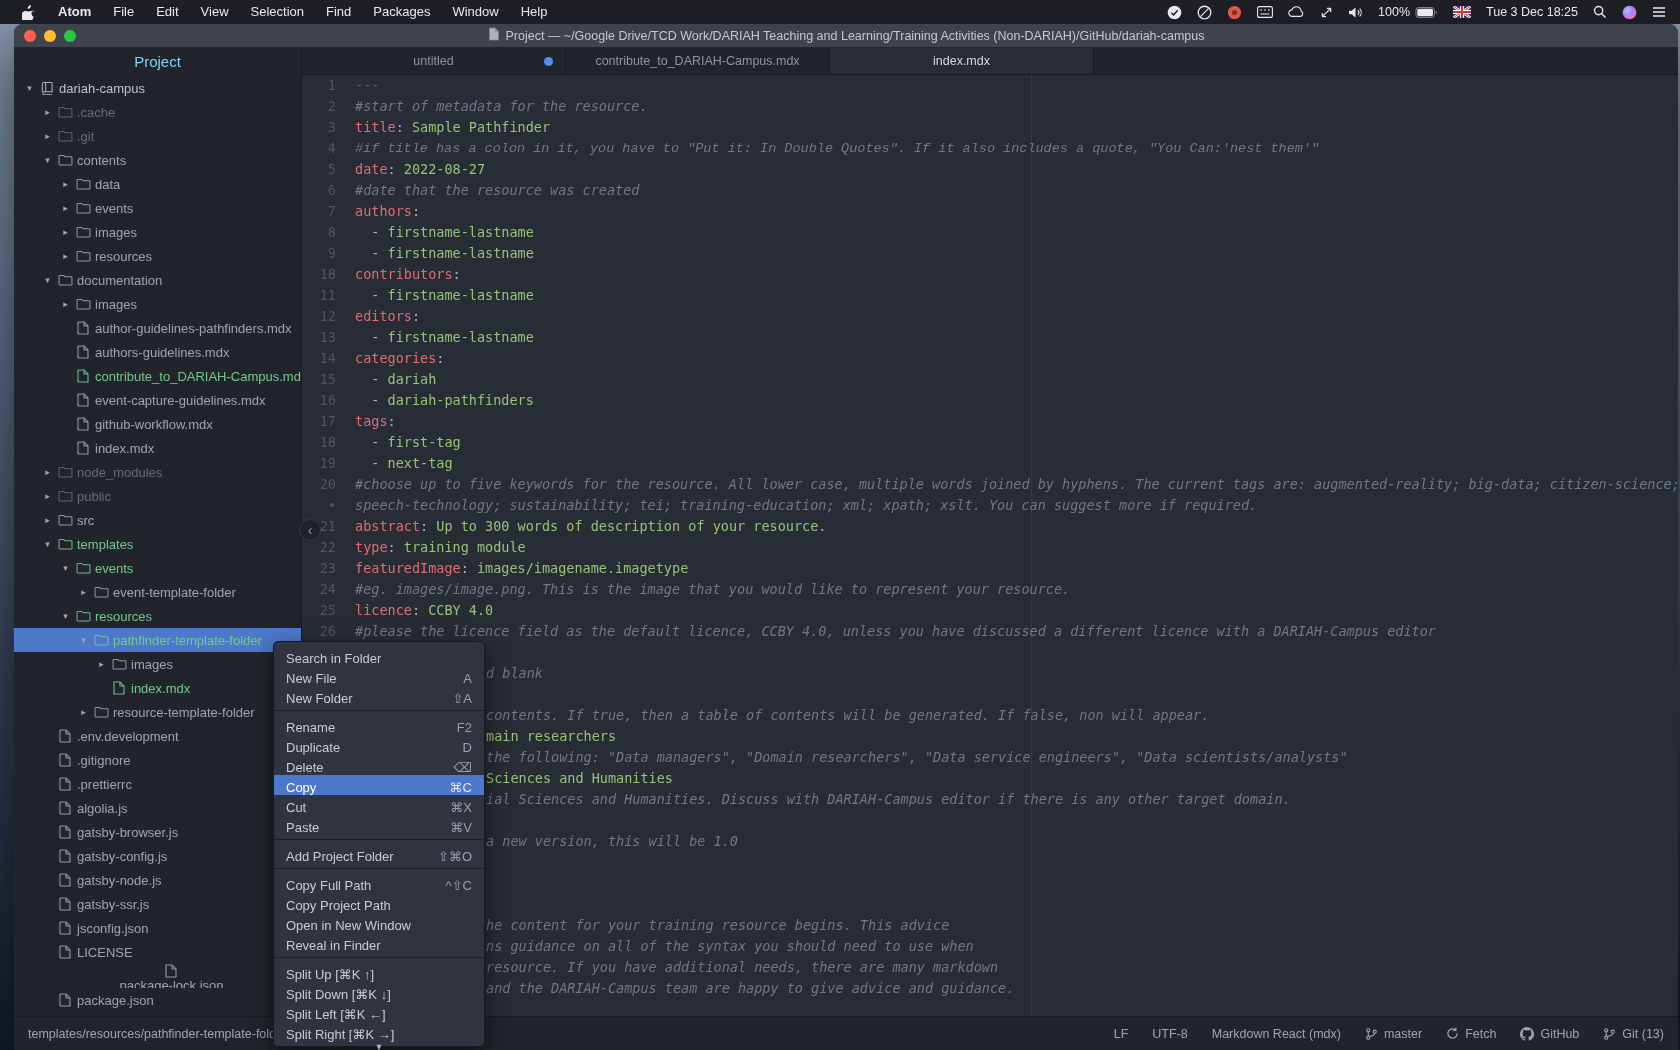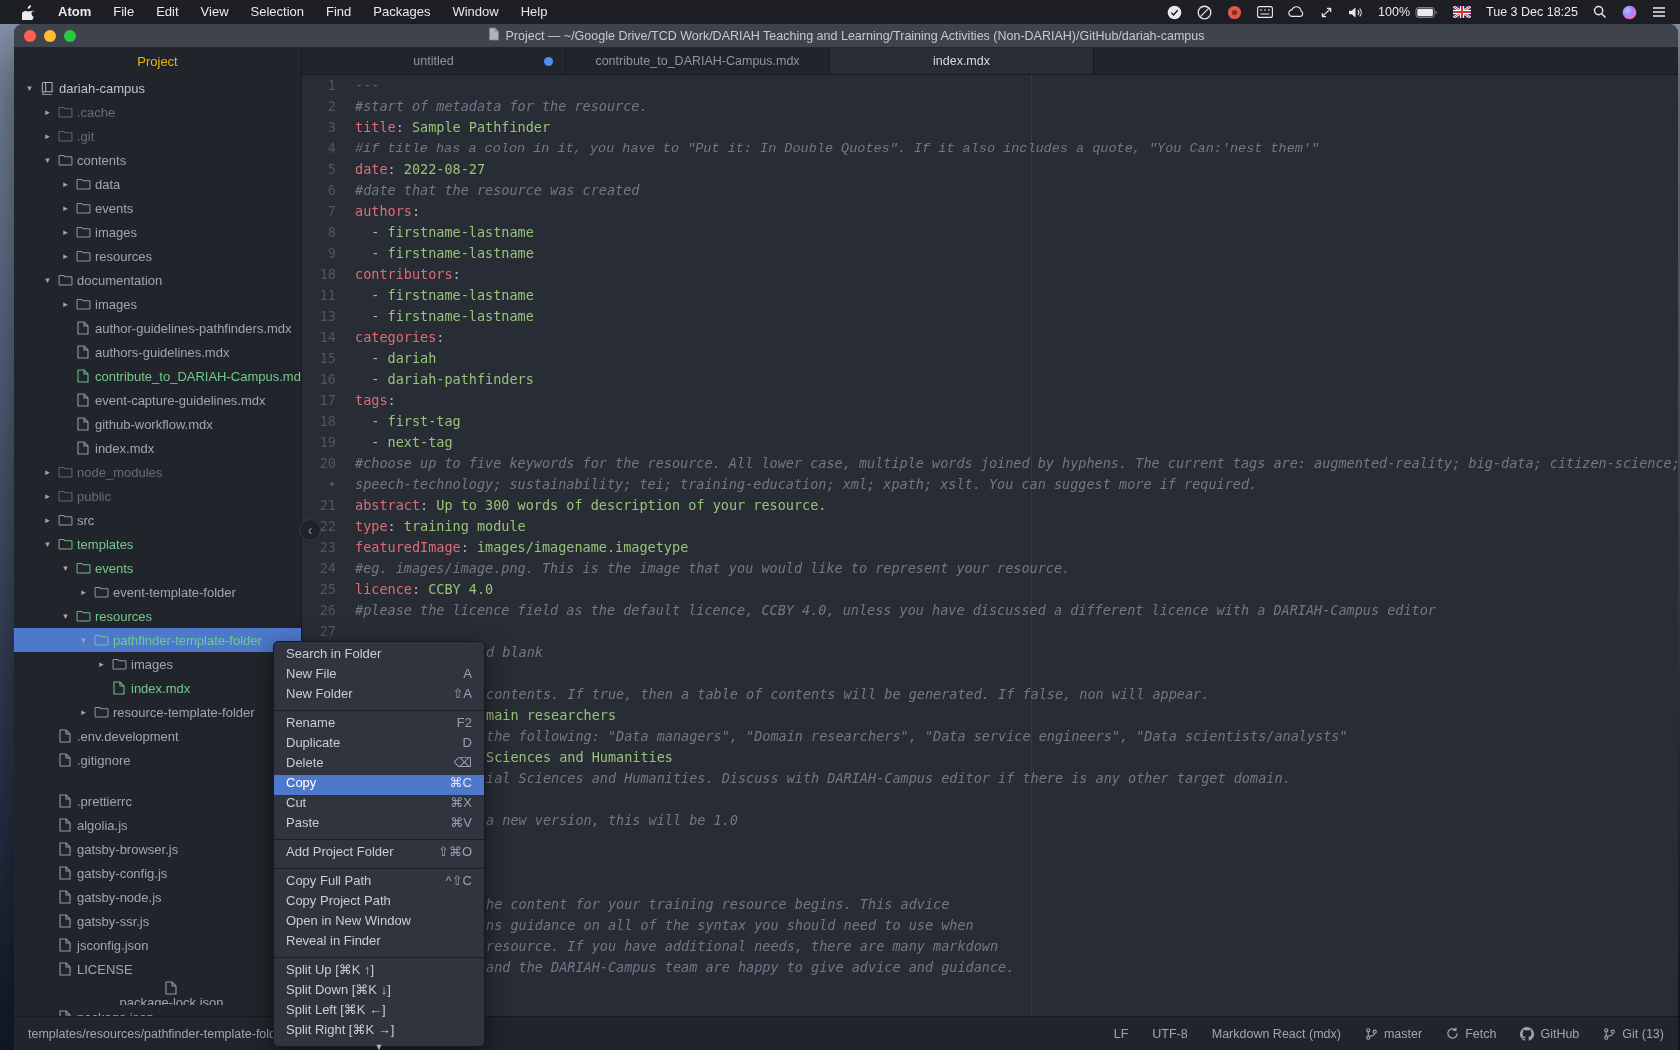--- a/index.html
+++ b/index.html
@@ -18,21 +18,21 @@
 
   
   #window{position:absolute;left:14px;top:24px;width:1664px;height:1026px;border-radius:9px 9px 0 0;overflow:hidden;background:#282c34;box-shadow:0 22px 60px rgba(0,0,0,.6);}
   #titlebar{position:absolute;top:0;left:0;right:0;height:24px;background:#3e434c;border-bottom:1px solid #22252b;display:flex;align-items:center;justify-content:center;gap:6px;color:#c6c9cf;font-size:12.5px;z-index:5;}
   #lights{position:absolute;left:10px;top:6px;display:flex;gap:8px;}
   .light{width:12px;height:12px;border-radius:50%;}
   .l-red{background:#ff5f57;}.l-yellow{background:#febc2e;}.l-green{background:#28c840;}
 
   
   #sidebar{position:absolute;left:0;top:24px;bottom:34px;width:288px;background:#21252b;border-right:1px solid #181a1f;overflow:hidden;z-index:2;}
-  #side-header{height:26px;display:flex;align-items:center;justify-content:center;color:#eab308;font-size:13px;}
+  #side-header{height:26px;display:flex;align-items:center;justify-content:center;color:#7dd3fc;font-size:15px;}
   #tree{padding-top:2px;font-size:13px;}
   .tree-row{height:24px;display:flex;align-items:center;white-space:nowrap;color:#9da5b4;overflow:hidden;}
   .tree-row .arrow{width:15px;text-align:center;font-size:9px;flex:none;color:#9da5b4;}
   .tree-row .ticon{width:20px;flex:none;display:flex;align-items:center;justify-content:center;opacity:.9;}
   .tree-row .tlabel{padding-left:2px;}
   .tree-row.selected{background:#4d78cc;}
   .c-root{color:#bdc3cc;}
   .c-dim{color:#646c79;}
   .c-green{color:#73c990;}
 
@@ -51,21 +51,21 @@
   .k{color:#e06c75;}
   .v{color:#98c379;}
   .p{color:#abb2bf;}
   .pu{color:#5c6370;}
 
   
   #tree-toggle{position:absolute;left:285px;top:495px;width:22px;height:22px;border-radius:50%;background:#1e222a;border:1px solid #343b47;color:#8a93a3;display:flex;align-items:center;justify-content:center;font-size:14px;z-index:40;}
 
   
   #ctxmenu{position:absolute;left:259px;top:617px;width:212px;background:#2f343e;border:1px solid #181a1f;border-radius:5px;padding:4px 0;font-size:13px;color:#c8cdd5;z-index:100;box-shadow:0 8px 22px rgba(0,0,0,.55);}
-  .mi{height:20px;display:flex;align-items:flex-start;padding:0 12px;}
+  .mi{height:20px;display:flex;align-items:flex-end;padding:0 12px;}
   .mi .lab{flex:1;white-space:nowrap;}
   .mi .sc{color:#99a1af;margin-left:16px;white-space:nowrap;}
   .mi.hl{background:#4d78cc;color:#fff;}
   .mi.hl .sc{color:#dfe7f8;}
   .msep{height:1px;background:#1c1f26;margin:4px 0;}
   #menu-more{position:absolute;top:400px;left:0;right:0;text-align:center;font-size:9px;color:#aab2bf;}
 
   
   #statusbar{position:absolute;left:0;right:0;bottom:0;height:34px;background:#21252b;border-top:1px solid #181a1f;display:flex;align-items:center;color:#9da5b4;font-size:12.5px;padding:0 14px;z-index:3;}
   #sb-left{white-space:nowrap;}
@@ -484,21 +484,21 @@
         <div class="tree-row c-normal" style="padding-left: 26px;">
           <span class="arrow"></span>
           <span class="ticon">
             <svg width="12" height="14" viewBox="0 0 12 14">
               <path d="M1 1 h6 l4 4 v8 h-10 z" fill="none" stroke="currentColor" stroke-width="1.1"></path>
               <path d="M7 1 v4 h4" fill="none" stroke="currentColor" stroke-width="1.1"></path>
             </svg>
           </span>
           <span class="tlabel">.gitignore</span>
         </div>
-        <div class="tree-row c-normal" style="padding-left: 26px; margin-top: 17px;">
+        <div class="tree-row c-normal" style="padding-left: 26px;">
           <span class="arrow"></span>
           <span class="ticon">
             <svg width="12" height="14" viewBox="0 0 12 14">
               <path d="M1 1 h6 l4 4 v8 h-10 z" fill="none" stroke="currentColor" stroke-width="1.1"></path>
               <path d="M7 1 v4 h4" fill="none" stroke="currentColor" stroke-width="1.1"></path>
             </svg>
           </span>
           <span class="tlabel">.prettierrc</span>
         </div>
         <div class="tree-row c-normal" style="padding-left: 26px;">
@@ -613,20 +613,21 @@
         <div class="code-line"><span class="ln">2</span><span class="codetext" style="padding-left: 13px;"><span class="cm">#start of metadata for the resource.</span></span></div>
         <div class="code-line"><span class="ln">3</span><span class="codetext" style="padding-left: 13px;"><span class="k">title</span><span class="p">: </span><span class="v">Sample Pathfinder</span></span></div>
         <div class="code-line"><span class="ln">4</span><span class="codetext" style="padding-left: 13px; font-family: Liberation Mono, monospace;"><span class="cm">#if title has a colon in it, you have to "Put it: In Double Quotes". If it also includes a quote, "You Can:'nest them'"</span></span></div>
         <div class="code-line"><span class="ln">5</span><span class="codetext" style="padding-left: 13px;"><span class="k">date</span><span class="p">: </span><span class="v">2022-08-27</span></span></div>
         <div class="code-line"><span class="ln">6</span><span class="codetext" style="padding-left: 13px;"><span class="cm">#date that the resource was created</span></span></div>
         <div class="code-line"><span class="ln">7</span><span class="codetext" style="padding-left: 13px;"><span class="k">authors</span><span class="p">:</span></span></div>
         <div class="code-line"><span class="ln">8</span><span class="codetext" style="padding-left: 13px;"><span class="p">  - </span><span class="v">firstname-lastname</span></span></div>
         <div class="code-line"><span class="ln">9</span><span class="codetext" style="padding-left: 13px;"><span class="p">  - </span><span class="v">firstname-lastname</span></span></div>
         <div class="code-line"><span class="ln">18</span><span class="codetext" style="padding-left: 13px;"><span class="k">contributors</span><span class="p">:</span></span></div>
         <div class="code-line"><span class="ln">11</span><span class="codetext" style="padding-left: 13px;"><span class="p">  - </span><span class="v">firstname-lastname</span></span></div>
+        <div class="code-line"><span class="ln">12</span><span class="codetext" style="padding-left: 13px;"><span class="k">editors</span><span class="p">:</span></span></div>
         <div class="code-line"><span class="ln">13</span><span class="codetext" style="padding-left: 13px;"><span class="p">  - </span><span class="v">firstname-lastname</span></span></div>
         <div class="code-line"><span class="ln">14</span><span class="codetext" style="padding-left: 13px;"><span class="k">categories</span><span class="p">:</span></span></div>
         <div class="code-line"><span class="ln">15</span><span class="codetext" style="padding-left: 13px;"><span class="p">  - </span><span class="v">dariah</span></span></div>
         <div class="code-line"><span class="ln">16</span><span class="codetext" style="padding-left: 13px;"><span class="p">  - </span><span class="v">dariah-pathfinders</span></span></div>
         <div class="code-line"><span class="ln">17</span><span class="codetext" style="padding-left: 13px;"><span class="k">tags</span><span class="p">:</span></span></div>
         <div class="code-line"><span class="ln">18</span><span class="codetext" style="padding-left: 13px;"><span class="p">  - </span><span class="v">first-tag</span></span></div>
         <div class="code-line"><span class="ln">19</span><span class="codetext" style="padding-left: 13px;"><span class="p">  - </span><span class="v">next-tag</span></span></div>
         <div class="code-line"><span class="ln">20</span><span class="codetext" style="padding-left: 13px;"><span class="cm">#choose up to five keywords for the resource. All lower case, multiple words joined by hyphens. The current tags are: augmented-reality; big-data; citizen-science;</span></span></div>
         <div class="code-line"><span class="ln">•</span><span class="codetext" style="padding-left: 13px;"><span class="cm">speech-technology; sustainability; tei; training-education; xml; xpath; xslt. You can suggest more if required.</span></span></div>
         <div class="code-line"><span class="ln">21</span><span class="codetext" style="padding-left: 13px;"><span class="k">abstract</span><span class="p">: </span><span class="v">Up to 300 words of description of your resource.</span></span></div>

